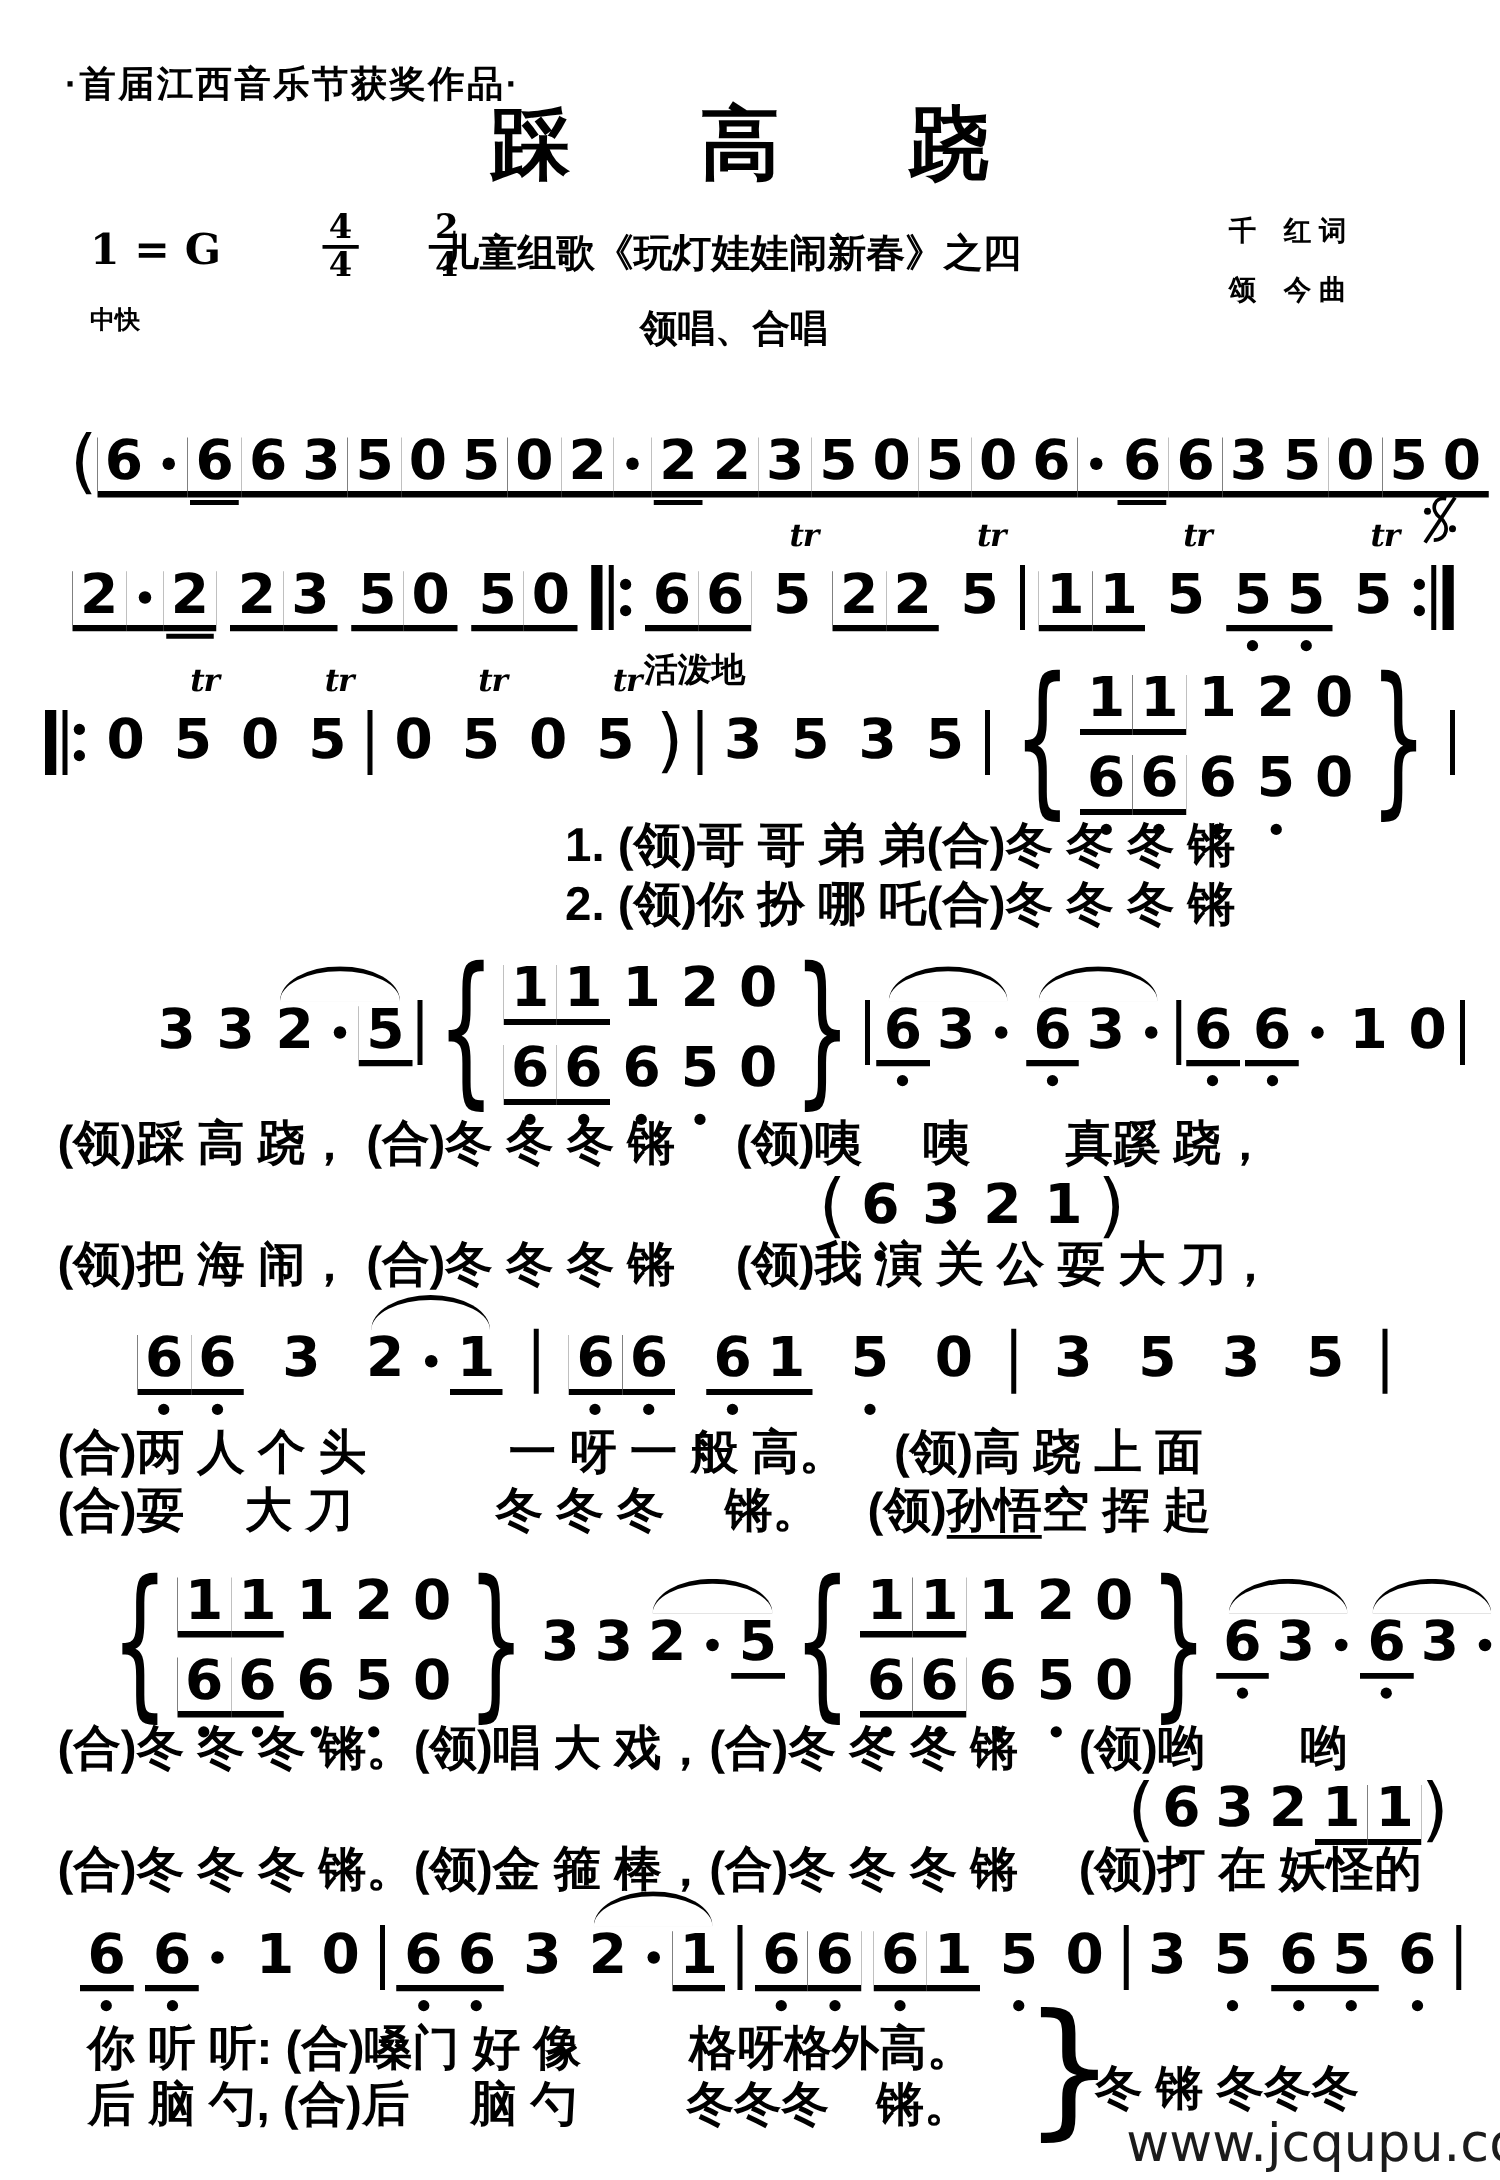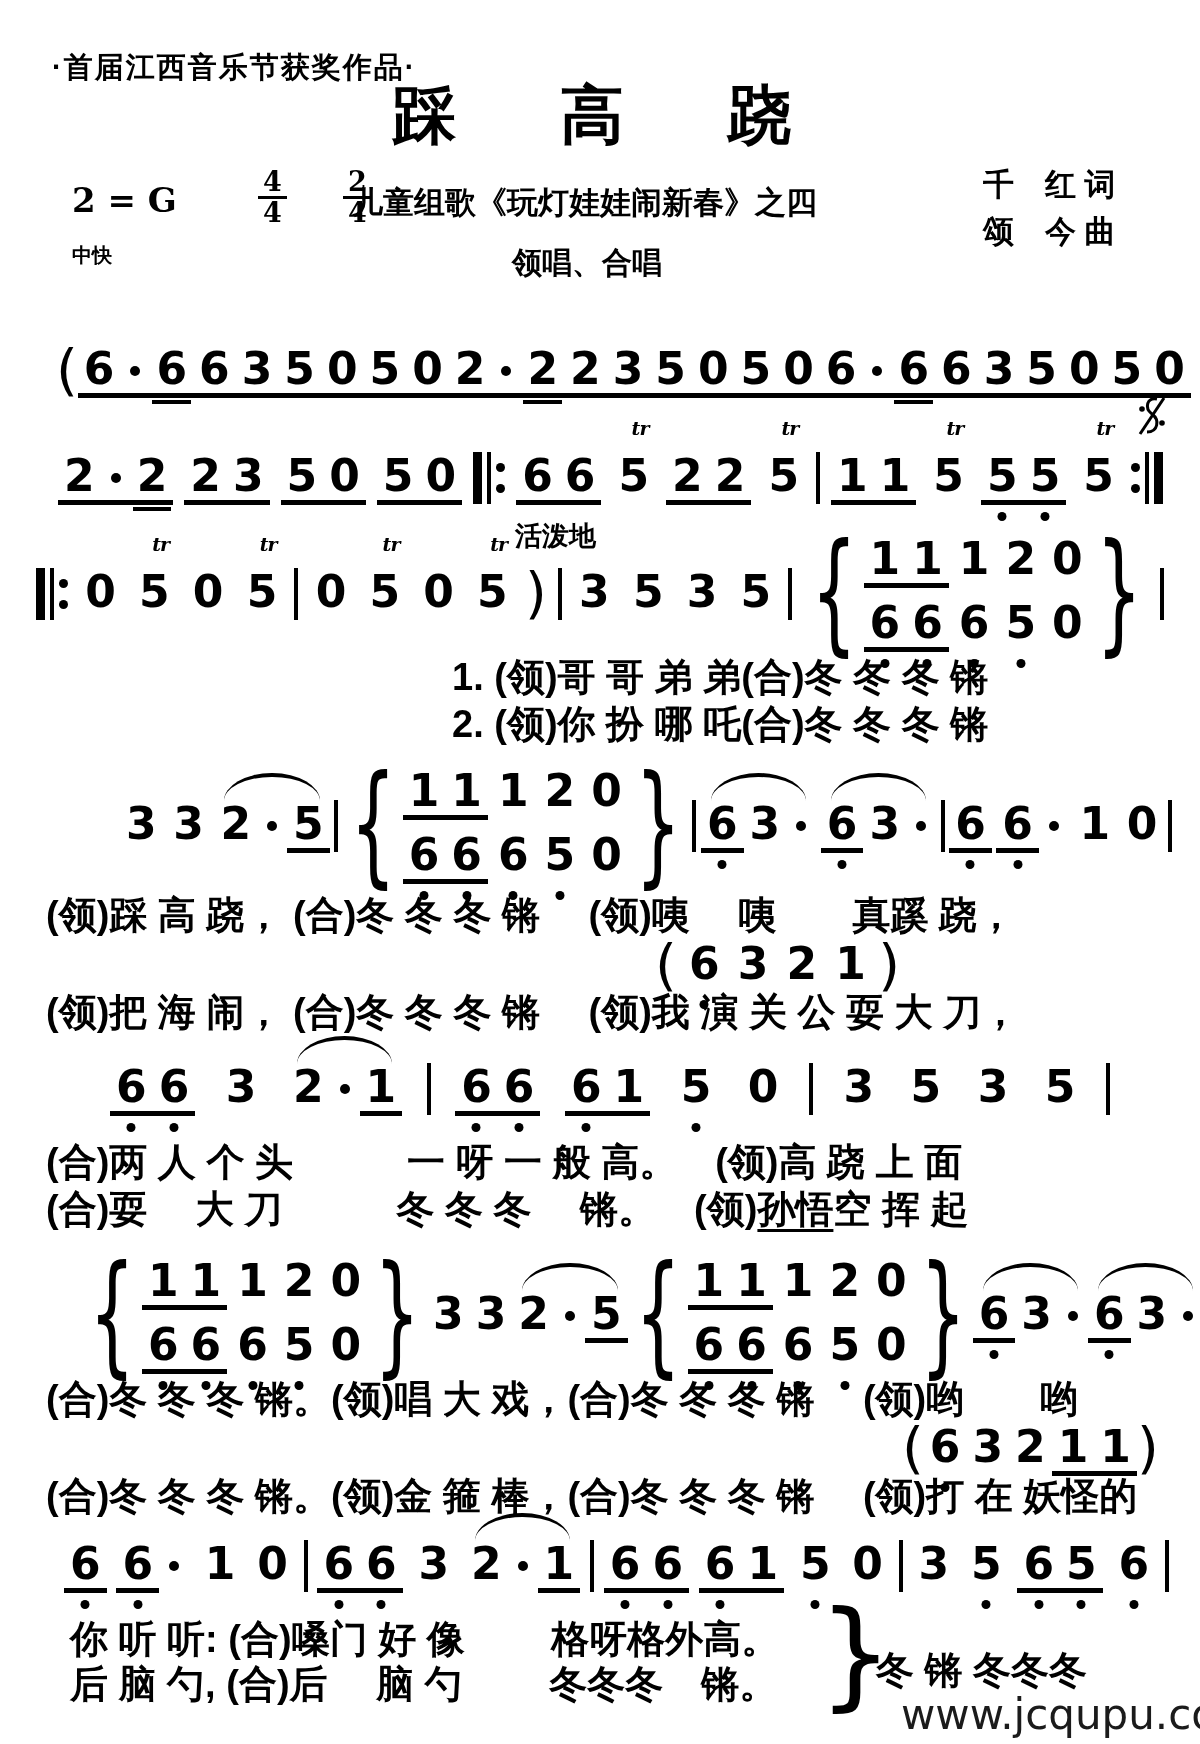--- a/index.html
+++ b/index.html
@@ -9,36 +9,36 @@
   
   .award{position:absolute;left:52px;top:48px;font-size:29px;font-weight:700;letter-spacing:2px;}
   .title{position:absolute;left:392px;top:72px;font-size:64px;font-weight:700;letter-spacing:20px;white-space:nowrap;text-align:right;}
   .keysig{position:absolute;left:72px;top:180px;font-size:34px;font-weight:700;font-family:"DejaVu Serif",serif;}
   .frac{position:absolute;display:inline-flex;flex-direction:column;align-items:center;
         font-family:"DejaVu Serif",serif;font-weight:700;font-size:27px;line-height:28px;}
   .frac .num{border-bottom:3px solid #000;padding:0 5px;}
   .subtitle{position:absolute;left:352px;top:182px;font-size:31px;font-weight:600;white-space:nowrap;}
   .perfnote{position:absolute;left:512px;top:243px;font-size:30px;font-weight:600;}
   .tempo{position:absolute;left:72px;top:242px;font-size:20px;font-weight:600;}
-  .credits{position:absolute;left:983px;top:161px;font-size:31px;font-weight:700;line-height:47px;white-space:nowrap;}
+  .credits{position:absolute;left:983px;top:161px;font-size:22px;font-weight:700;line-height:47px;white-space:nowrap;}
 
   
   .mrow{position:absolute;display:flex;justify-content:space-between;align-items:flex-start;}
   .g{display:inline-flex;position:relative;}
   .n{position:relative;display:inline-block;font-family:"DejaVu Sans",sans-serif;font-weight:700;
      font-size:44px;line-height:48px;padding:0 6px;}
   .n.u1{box-shadow:0 5px 0 0 #000;}
   .n.u2::after{content:"";position:absolute;left:2px;right:2px;bottom:-11px;height:4px;background:#000;}
   .n.d1::before{content:"";position:absolute;left:50%;transform:translateX(-50%);bottom:-21px;
                 width:9px;height:9px;border-radius:50%;background:#000;}
   .n.rdot{width:18px;}
   .n .rd{position:absolute;left:50%;top:21px;transform:translateX(-50%);width:10px;height:10px;
          border-radius:50%;background:#000;}
   .tr{position:absolute;top:-37px;left:45%;font-family:"DejaVu Serif",serif;font-style:italic;
-      font-weight:700;font-size:19px;line-height:27px;letter-spacing:-1px;}
+      font-weight:700;font-size:25px;line-height:27px;letter-spacing:-1px;}
   .g.arc::before{content:"";position:absolute;top:-27px;left:10px;right:10px;height:24px;
       border-top:4px solid #000;border-radius:50% 50% 0 0/100% 100% 0 0;}
   .lbl{position:absolute;top:-50px;left:-58px;font-size:27px;font-weight:600;white-space:nowrap;
        font-family:"Liberation Sans",sans-serif;}
   .bar{width:4px;height:52px;background:#000;display:inline-block;}
   .paren{font-size:56px;line-height:50px;font-weight:400;font-family:"DejaVu Sans",sans-serif;}
   .rep{display:inline-flex;align-items:center;height:52px;gap:5px;position:relative;}
   .rep .bh{width:9px;height:52px;background:#000;}
   .rep .bt{width:4px;height:52px;background:#000;}
   .rep .bd{display:inline-flex;flex-direction:column;gap:12px;}
@@ -60,21 +60,21 @@
   .watermark{position:absolute;left:901px;top:1690px;font-size:42px;font-weight:500;color:#1b1b1b;
              font-family:"DejaVu Sans",sans-serif;}
 </style>
 </head>
 <body>
 
 <div id="sheet">
   <div class="award">·首届江西音乐节获奖作品·</div>
   <div class="title">踩　高　跷</div>
 
-  <div class="keysig">2 = G</div>
+  <div class="keysig">1 = G</div>
   <span class="frac" style="left:258px;top:168px;">
     <span class="num">4</span>
     <span>4</span>
   </span>
   <span class="frac" style="left:343px;top:168px;">
     <span class="num">2</span>
     <span>4</span>
   </span>
 
   <div class="subtitle">儿童组歌《玩灯娃娃闹新春》之四</div>

